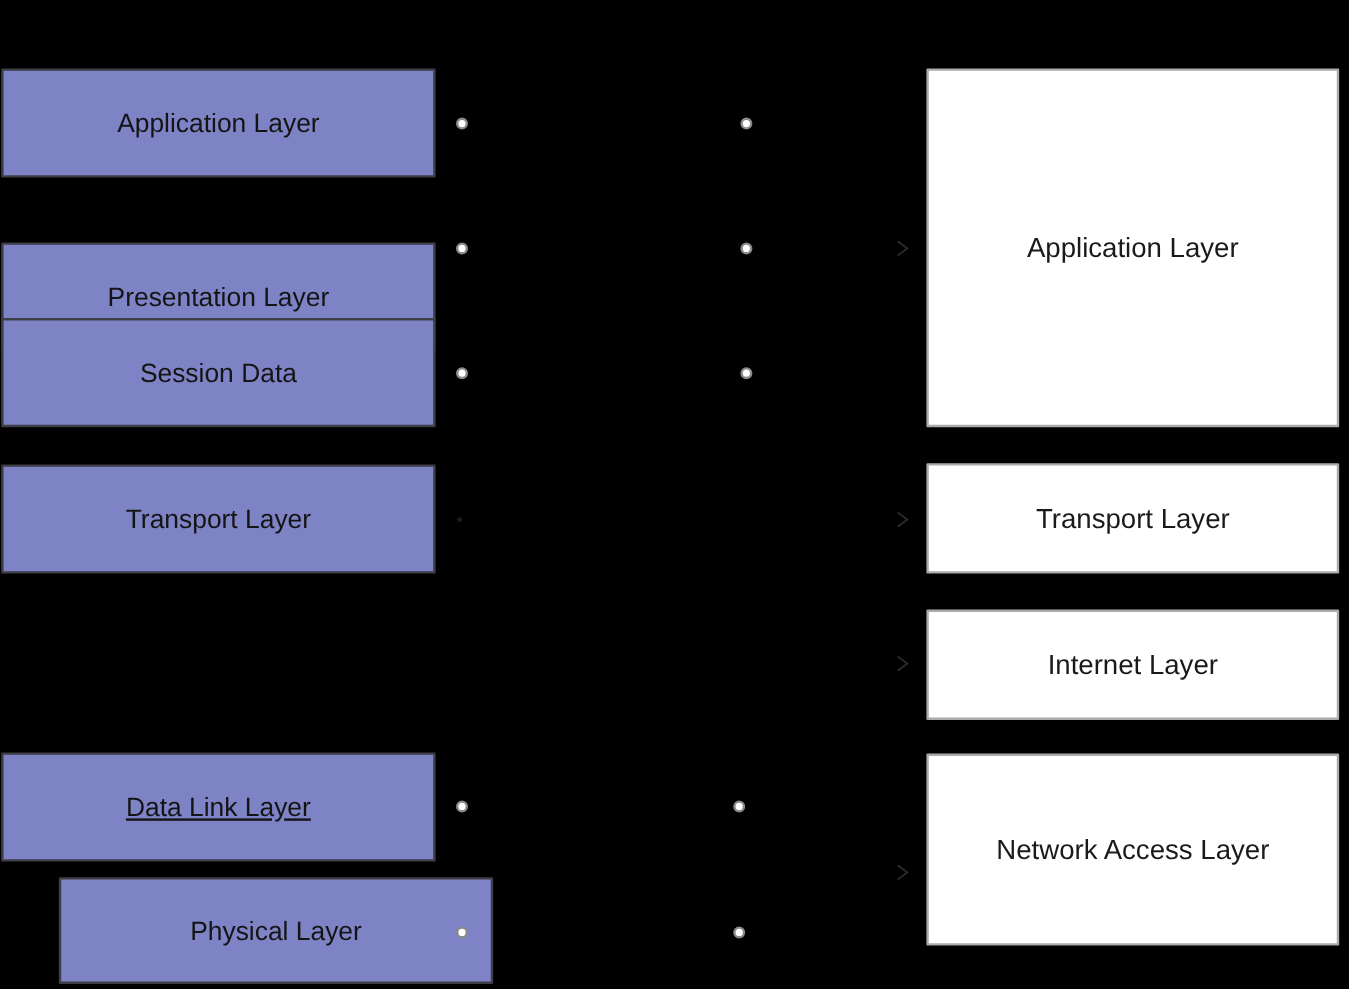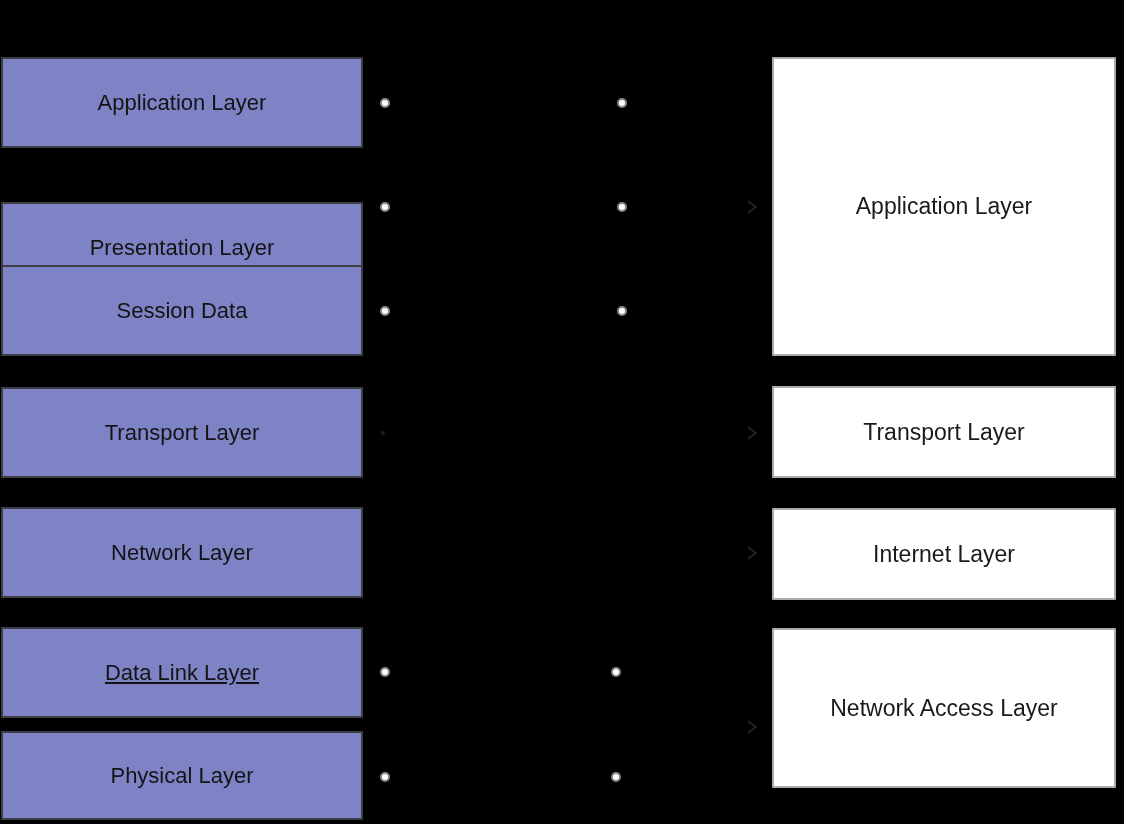--- a/index.html
+++ b/index.html
@@ -30,21 +30,21 @@
     border:2px solid var(--tcp-box-border,#ABABAB);
     color:var(--tcp-box-text,#1A1A1A);
     font-size:23px;
   }
   .osi-1{top:57px;}
   .osi-2{top:162px;margin-top:40px;}
   .osi-3{top:265px;}
   .osi-4{top:387px;}
   .osi-5{top:507px;}
   .osi-6{top:627px;text-decoration:underline;}
-  .osi-7{top:731px;height:89px;}
+  .osi-7{top:731px;height:89px;margin-left:48px;}
   .tcp-1{top:57px;height:299px;}
   .tcp-2{top:386px;height:92px;}
   .tcp-3{top:508px;height:92px;}
   .tcp-4{top:628px;height:160px;}
   .dot{
     position:absolute;
     width:6px;height:6px;border-radius:50%;
     background:var(--connector-dot-fill,#FFFFFF);
     border:2px solid var(--connector-dot-ring,#8A8A8A);
   }
@@ -65,23 +65,20 @@
     <span class="label">Application Layer</span>
   </div>
   <div class="box osi osi-2">
     <span class="label">Presentation Layer</span>
   </div>
   <div class="box osi osi-3">
     <span class="label">Session Data</span>
   </div>
   <div class="box osi osi-4">
     <span class="label">Transport Layer</span>
-  </div>
-  <div class="box osi osi-5">
-    <span class="label">Network Layer</span>
   </div>
   <div class="box osi osi-6">
     <span class="label">Data Link Layer</span>
   </div>
   <div class="box osi osi-7">
     <span class="label">Physical Layer</span>
   </div>
 
   <div class="box tcp tcp-1">
     <span class="label">Application Layer</span>

